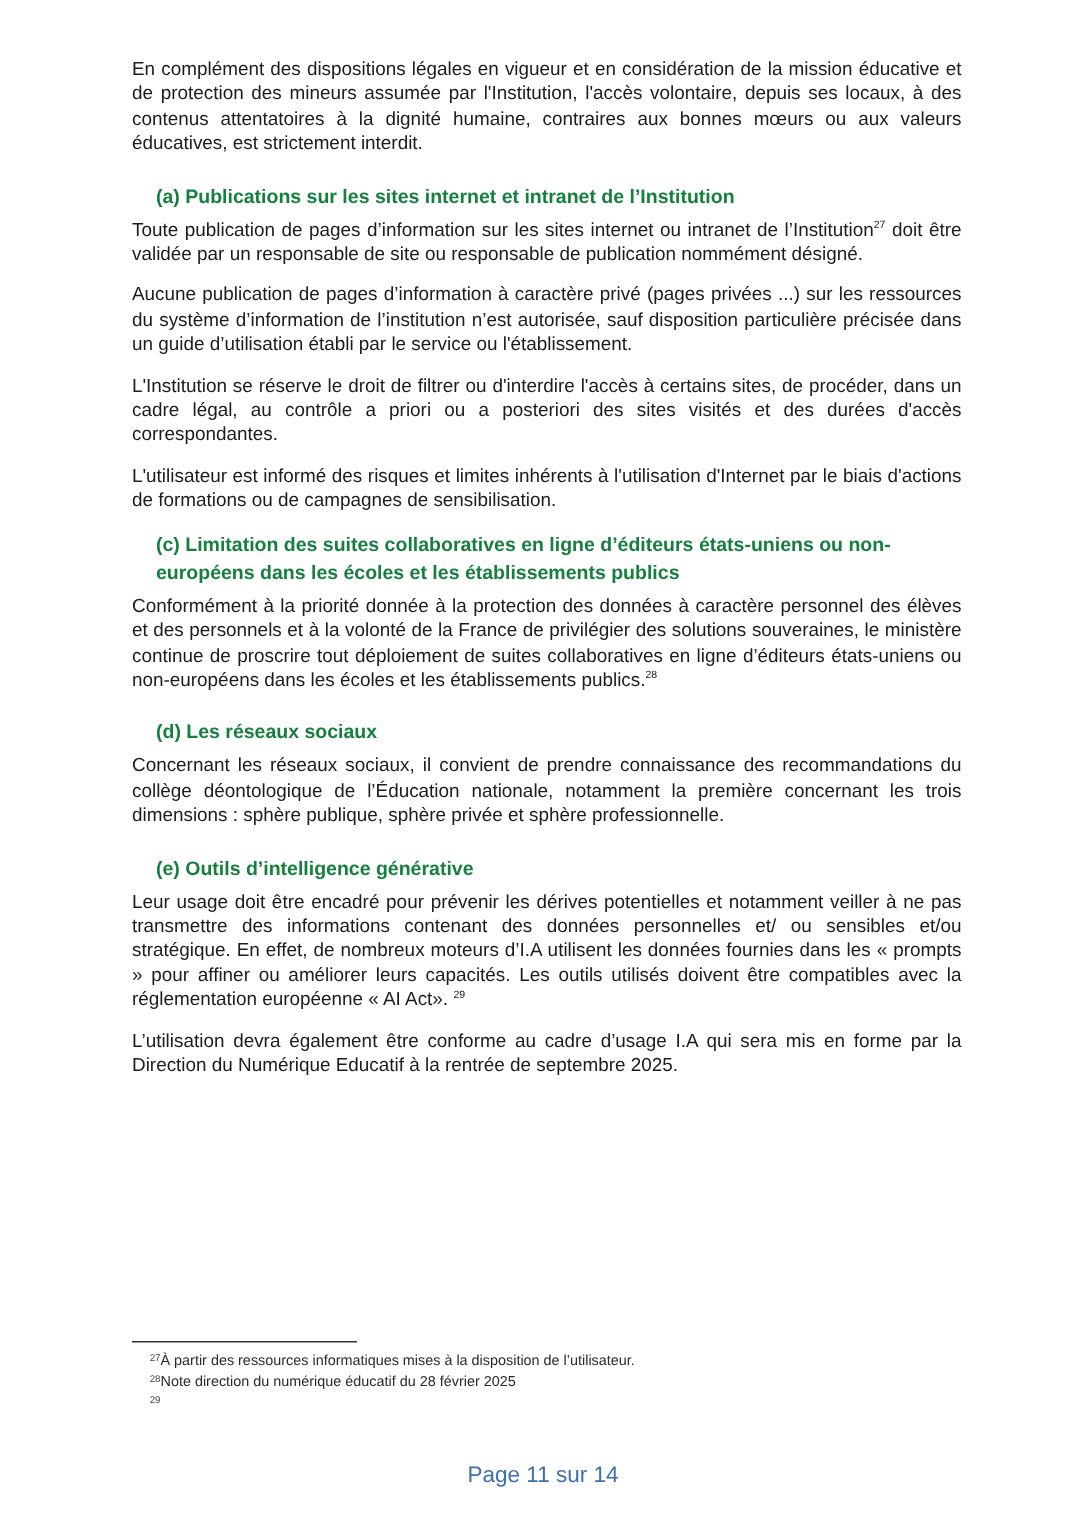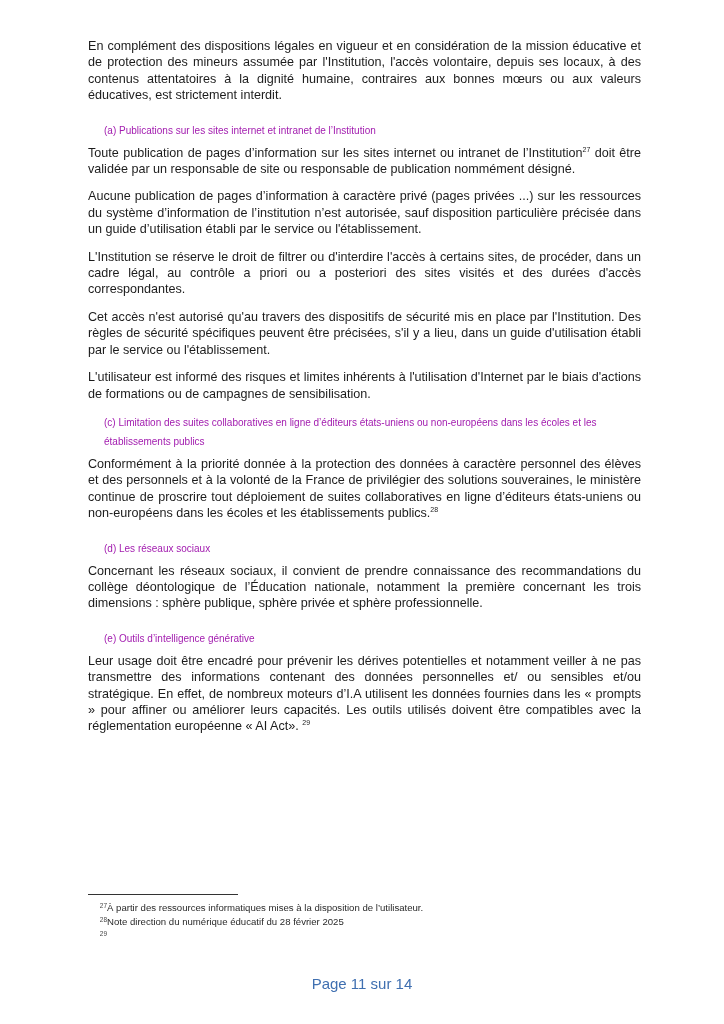--- a/index.html
+++ b/index.html
@@ -1,51 +1,51 @@
 <!DOCTYPE html>
 <html><head>
 <meta charset="utf-8">
 <style>
   html, body { margin:0; padding:0; background:#ffffff; }
   body { width:724px; height:1024px; position:relative; overflow:hidden;
          font-family:"Liberation Sans", sans-serif; color:#1c1c1c; }
   .page { position:absolute; left:88px; top:38px; width:553px; }
   p.body { margin:0 0 11px 0; font-size:12.6px; line-height:16.4px; text-align:justify; }
-  h2.sec { margin:17px 0 5px 16px; font-size:10px; line-height:19px; font-weight:normal; color:#a21caf; }
+  h2.sec { margin:17px 0 5px 16px; font-size:13px; line-height:19px; font-weight:bold; color:#15803d; }
   h2.sec.two { margin-top:0; }
   sup { font-size:7px; line-height:0; vertical-align:5px; }
   .fn-area { position:absolute; left:88px; top:894px; width:560px;text-align:right; }
   .fn-rule { width:150px; height:1px; background:#333; margin-bottom:6px; }
   .fn { display:flex; font-size:9.6px; line-height:13px; color:#2a2a2a; margin-bottom:1px; }
   .fn .num { width:19px; font-size:6.5px; vertical-align:top; line-height:10px; color:#444; }
   .pagenum { position:absolute; top:975px; left:0; width:724px; text-align:center;
              font-size:15px; color:#3f6fb0; }
 </style>
 </head>
 <body>
 
 <div class="page">
   <p class="body">En complément des dispositions légales en vigueur et en considération de la mission éducative et de protection des mineurs assumée par l'Institution, l'accès volontaire, depuis ses locaux, à des contenus attentatoires à la dignité humaine, contraires aux bonnes mœurs ou aux valeurs éducatives, est strictement interdit.</p>
 
   <h2 class="sec">(a) Publications sur les sites internet et intranet de l’Institution</h2>
   <p class="body"><span>Toute publication de pages d’information sur les sites internet ou intranet de l’Institution</span><sup>27</sup><span> doit être validée par un responsable de site ou responsable de publication nommément désigné.</span></p>
   <p class="body">Aucune publication de pages d’information à caractère privé (pages privées ...) sur les ressources du système d’information de l’institution n’est autorisée, sauf disposition particulière précisée dans un guide d’utilisation établi par le service ou l'établissement.</p>
 
   <p class="body">L'Institution se réserve le droit de filtrer ou d'interdire l'accès à certains sites, de procéder, dans un cadre légal, au contrôle a priori ou a posteriori des sites visités et des durées d'accès correspondantes.</p>
-  <p class="body">Cet accès n'est autorisé qu'au travers des dispositifs de sécurité mis en place par l'Institution. Des règles de sécurité spécifiques peuvent être précisées, s'il y a lieu, dans un guide d'utilisation établi par le service ou l'établissement.</p>
   <p class="body">L'utilisateur est informé des risques et limites inhérents à l'utilisation d'Internet par le biais d'actions de formations ou de campagnes de sensibilisation.</p>
 
   <h2 class="sec two">(c) Limitation des suites collaboratives en ligne d’éditeurs états-uniens ou non-européens dans les écoles et les établissements publics</h2>
   <p class="body"><span>Conformément à la priorité donnée à la protection des données à caractère personnel des élèves et des personnels et à la volonté de la France de privilégier des solutions souveraines, le ministère continue de proscrire tout déploiement de suites collaboratives en ligne d’éditeurs états-uniens ou non-européens dans les écoles et les établissements publics.</span><sup>28</sup></p>
 
   <h2 class="sec">(d) Les réseaux sociaux</h2>
   <p class="body">Concernant les réseaux sociaux, il convient de prendre connaissance des recommandations du collège déontologique de l’Éducation nationale, notamment la première concernant les trois dimensions : sphère publique, sphère privée et sphère professionnelle.</p>
 
   <h2 class="sec">(e) Outils d’intelligence générative</h2>
   <p class="body"><span>Leur usage doit être encadré pour prévenir les dérives potentielles et notamment veiller à ne pas transmettre des informations contenant des données personnelles et/ ou sensibles et/ou stratégique. En effet, de nombreux moteurs d’I.A utilisent les données fournies dans les « prompts » pour affiner ou améliorer leurs capacités. Les outils utilisés doivent être compatibles avec la réglementation européenne « AI Act».</span> <sup>29</sup></p>
+  <p class="body">L’utilisation devra également être conforme au cadre d’usage I.A  qui sera mis en forme par la Direction du Numérique Educatif à la rentrée de septembre 2025.</p>
 </div>
 
 <div class="fn-area">
   <div class="fn-rule"></div>
   <div class="fn">
     <span class="num">27</span>
     <span>À partir des ressources informatiques mises à la disposition de l’utilisateur.</span>
   </div>
   <div class="fn">
     <span class="num">28</span>

